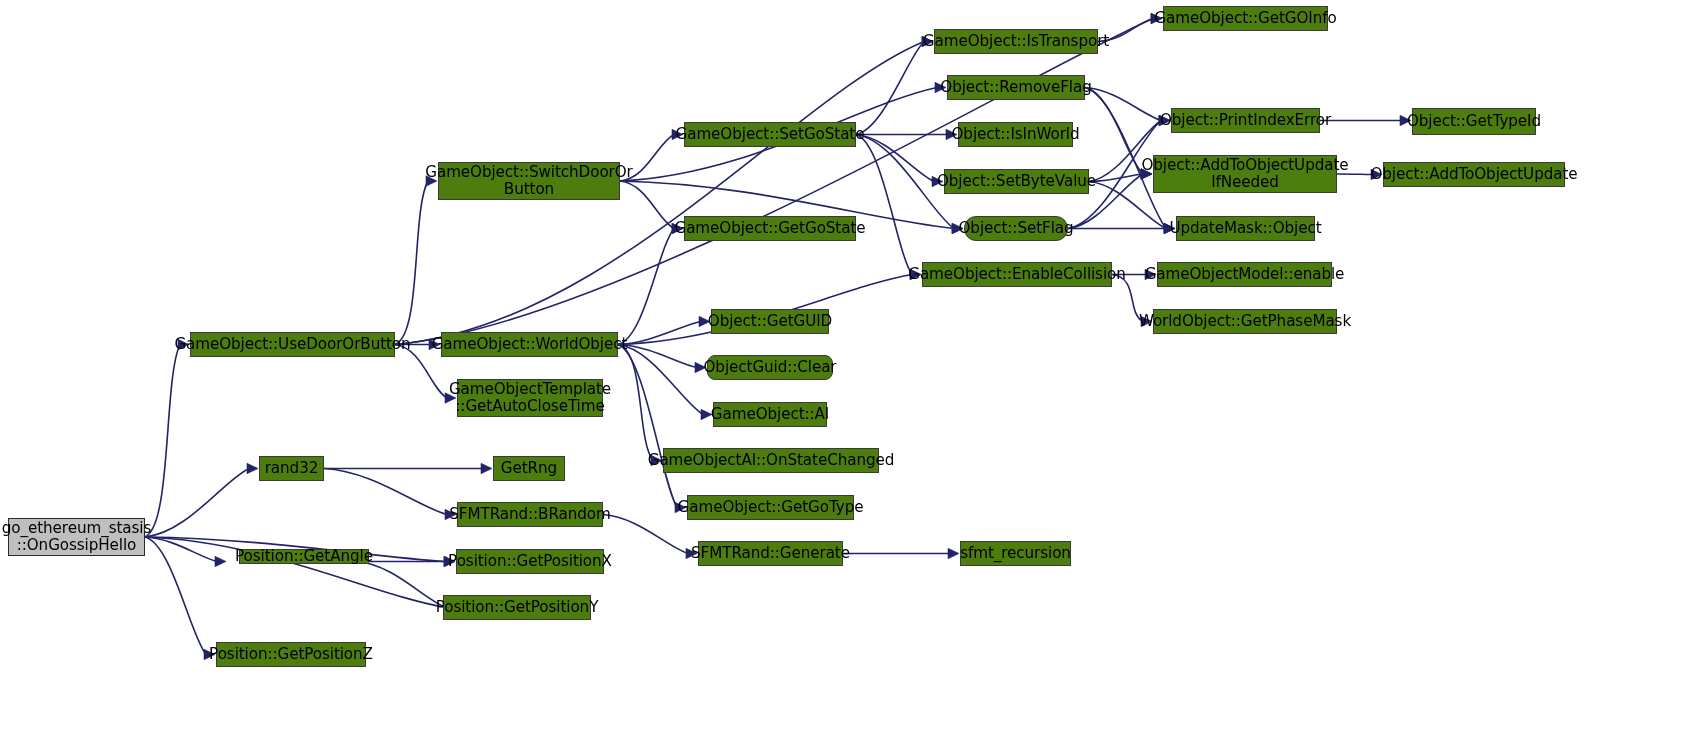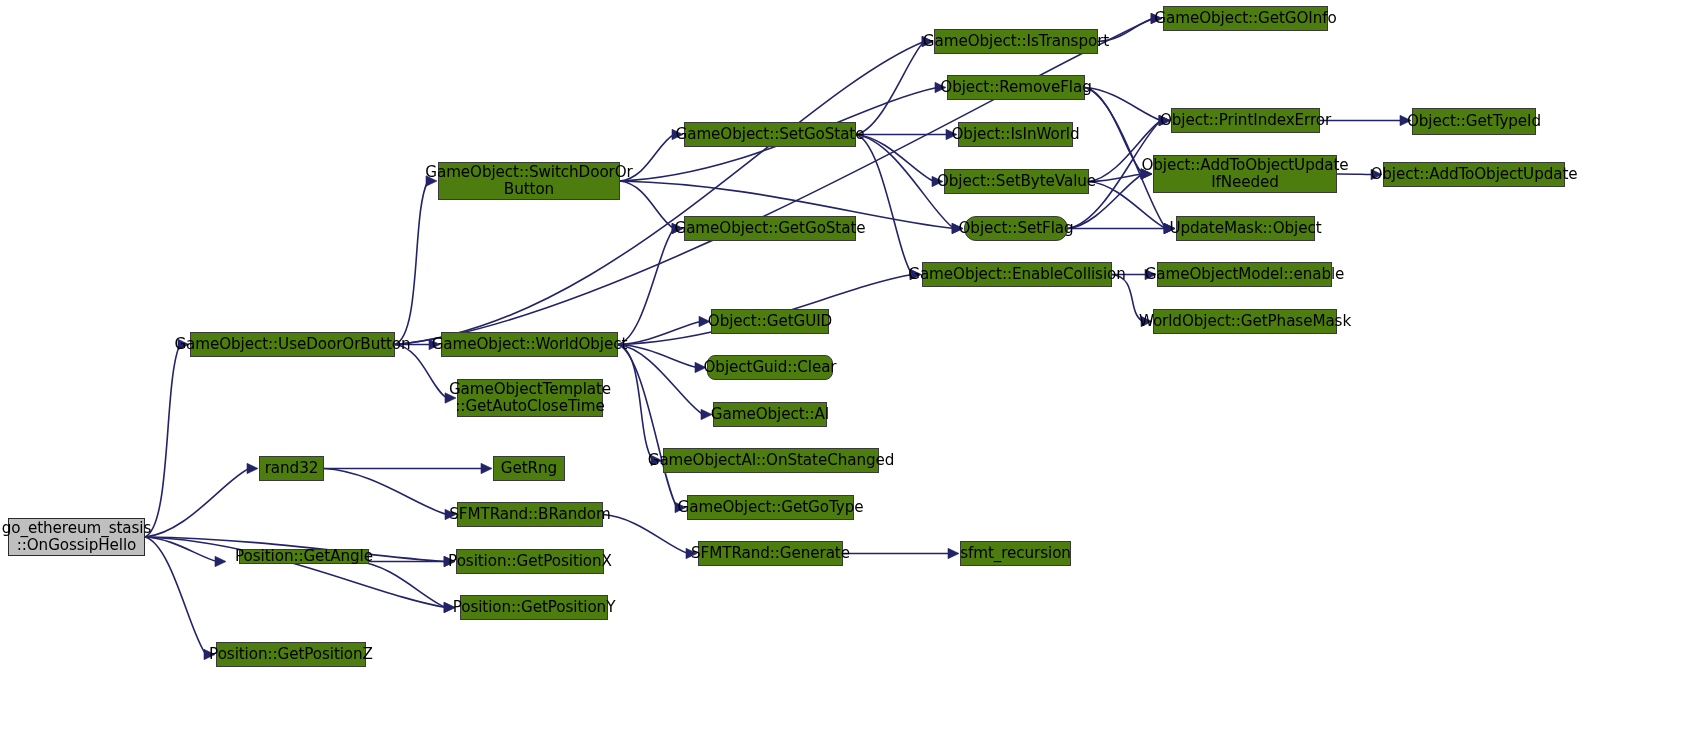--- a/index.html
+++ b/index.html
@@ -164,21 +164,21 @@
       <div class="node-box" style="left: 239px; top: 549px; width: 130px; height: 15px;">Position::GetAngle</div>
       <div class="node-box" style="left: 216px; top: 642px; width: 150px; height: 25px;">Position::GetPositionZ</div>
       <div class="node-box" style="left: 438px; top: 162px; width: 182px; height: 38px;">GameObject::SwitchDoorOr
 Button</div>
       <div class="node-box" style="left: 441px; top: 332px; width: 177px; height: 25px;">GameObject::WorldObject</div>
       <div class="node-box" style="left: 457px; top: 379px; width: 146px; height: 38px;">GameObjectTemplate
 ::GetAutoCloseTime</div>
       <div class="node-box" style="left: 493px; top: 456px; width: 72px; height: 25px;">GetRng</div>
       <div class="node-box" style="left: 457px; top: 502px; width: 146px; height: 25px;">SFMTRand::BRandom</div>
       <div class="node-box" style="left: 456px; top: 549px; width: 148px; height: 25px;">Position::GetPositionX</div>
-      <div class="node-box" style="left: 460px; top: 595px; width: 148px; height: 25px;">Position::GetPositionY</div>
+      <div class="node-box" style="left: 443px; top: 595px; width: 148px; height: 25px;">Position::GetPositionY</div>
       <div class="node-box" style="left: 684px; top: 122px; width: 172px; height: 25px;">GameObject::SetGoState</div>
       <div class="node-box" style="left: 684px; top: 216px; width: 172px; height: 25px;">GameObject::GetGoState</div>
       <div class="node-box" style="left: 711px; top: 309px; width: 118px; height: 25px;">Object::GetGUID</div>
       <div class="node-box" style="left: 707px; top: 355px; width: 126px; height: 25px; border-radius: 8px;">ObjectGuid::Clear</div>
       <div class="node-box" style="left: 713px; top: 402px; width: 114px; height: 25px;">GameObject::AI</div>
       <div class="node-box" style="left: 663px; top: 448px; width: 216px; height: 25px;">GameObjectAI::OnStateChanged</div>
       <div class="node-box" style="left: 687px; top: 495px; width: 167px; height: 25px;">GameObject::GetGoType</div>
       <div class="node-box" style="left: 698px; top: 541px; width: 145px; height: 25px;">SFMTRand::Generate</div>
       <div class="node-box" style="left: 934px; top: 29px; width: 164px; height: 25px;">GameObject::IsTransport</div>
       <div class="node-box" style="left: 947px; top: 75px; width: 138px; height: 25px;">Object::RemoveFlag</div>

